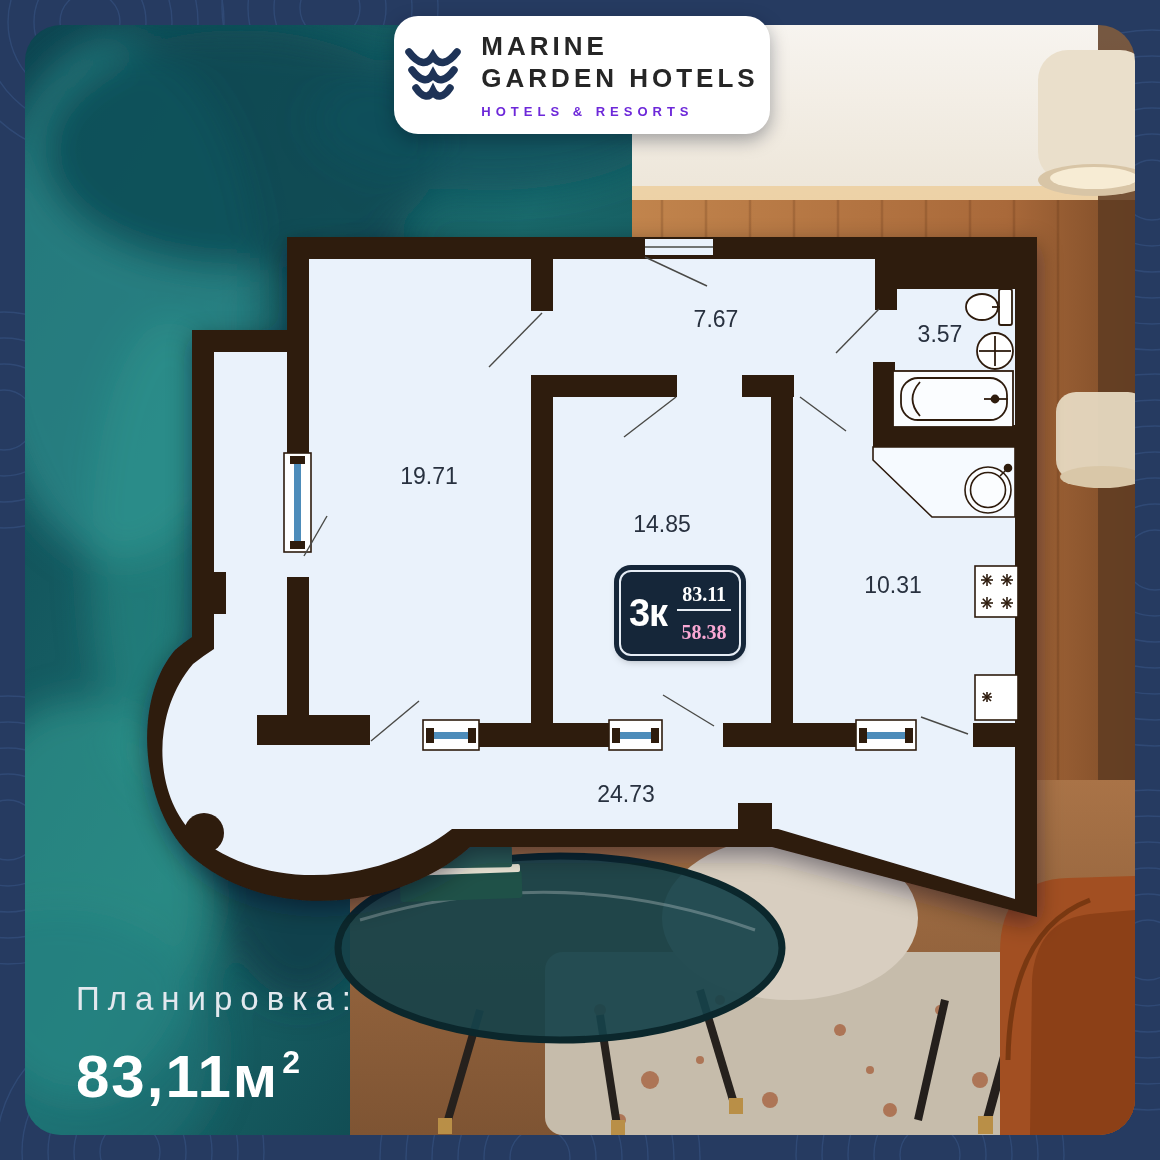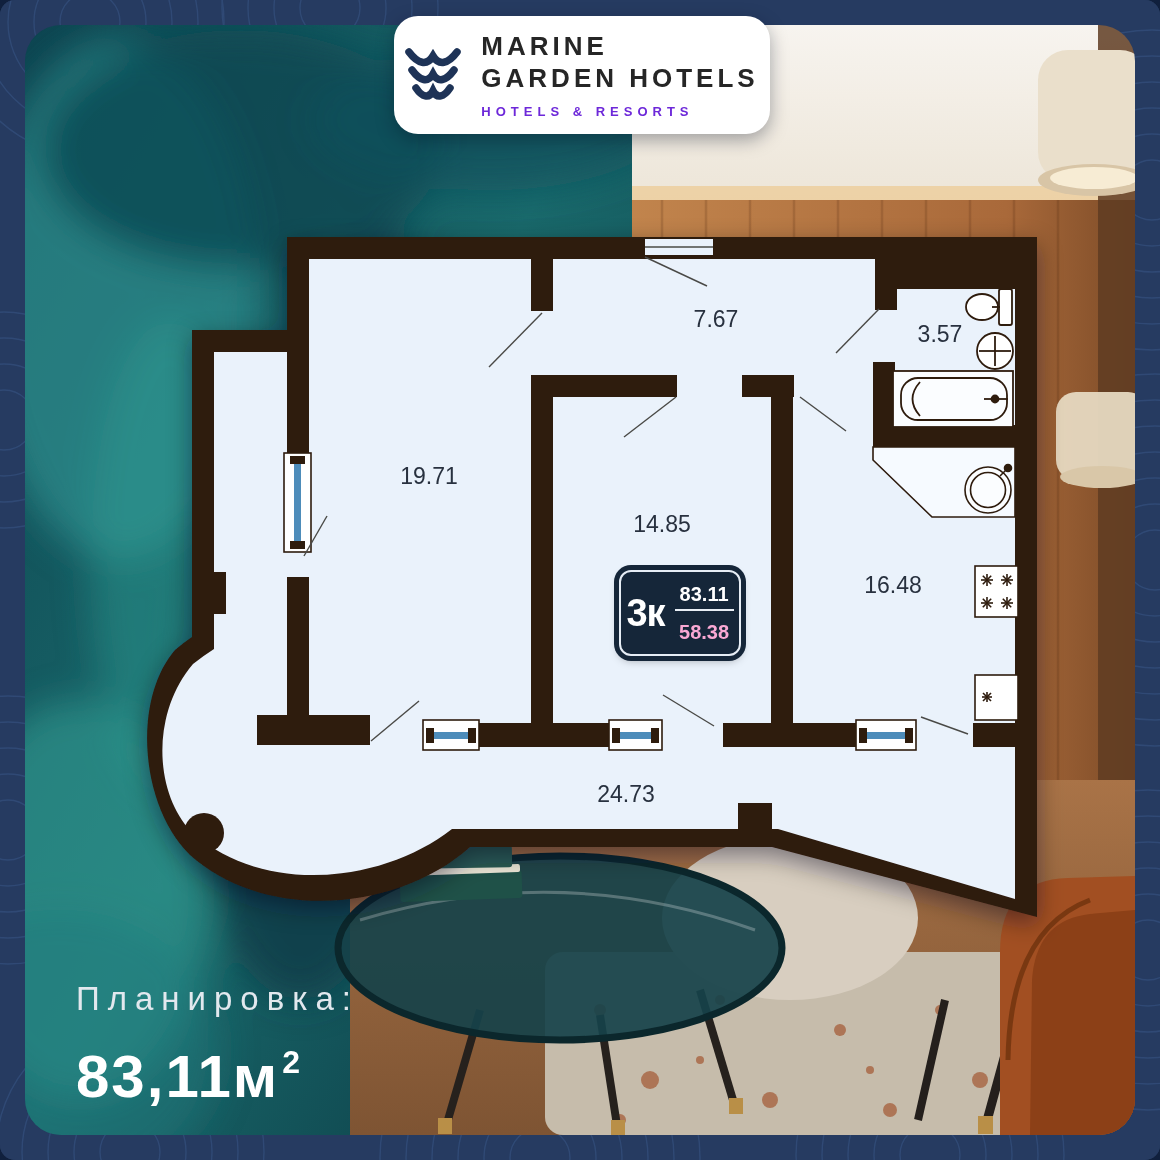--- a/index.html
+++ b/index.html
@@ -1,38 +1,38 @@
 <!DOCTYPE html>
 <html><head>
 <meta charset="utf-8">
 <style>
   html,body{margin:0;padding:0;background:#10203d;}
   #stage{position:relative;width:1160px;height:1160px;overflow:hidden;
-         font-family:"Liberation Sans","DejaVu Sans",sans-serif;background:#263b61;border-radius:15px;}
+         font-family:"Liberation Sans","DejaVu Sans",sans-serif;background:#263b61;}
   #scene{position:absolute;left:0;top:0;}
 
   
   .logo-card{position:absolute;left:394px;top:16px;width:376px;height:118px;
     background:#ffffff;border-radius:24px;box-shadow:0 6px 18px rgba(5,15,35,.35);
     display:flex;align-items:center;justify-content:center;gap:20px;}
   .logo-text{display:flex;flex-direction:column;}
   .logo-line{font-size:26px;font-weight:bold;letter-spacing:4px;color:#262626;line-height:1.22;}
   .logo-tagline{margin-top:9px;font-size:13px;font-weight:bold;letter-spacing:5px;color:#6d28d9;}
 
   
   .room-label{position:absolute;transform:translate(-50%,-50%);
     font-size:23px;color:#28313f;white-space:nowrap;font-family:"Liberation Sans",sans-serif;}
 
   
   .plan-badge{position:absolute;left:599px;top:570px;width:118px;height:82px;
     background:#152639;border:2px solid #e6edf5;border-radius:12px;
     box-shadow:0 0 0 5px #152639,0 4px 10px rgba(0,0,0,.35);
     display:flex;align-items:center;justify-content:center;gap:10px;color:#fff;margin-left:20px;}
   .badge-rooms{font-size:38px;font-weight:bold;letter-spacing:-1px;}
-  .badge-frac{display:flex;flex-direction:column;align-items:center;font-weight:bold;font-size:20px;}
+  .badge-frac{display:flex;flex-direction:column;align-items:center;font-weight:bold;font-size:20px;font-family:Liberation Serif, serif;}
   .badge-frac .top{padding:0 5px 3px;border-bottom:2px solid #e8eef5;color:#ffffff;}
   .badge-frac .bot{padding-top:10px;color:#f9a8d4;}
 
   
   .footer{position:absolute;left:76px;top:980px;color:#fff;}
   .footer-label{font-size:33px;letter-spacing:8px;color:#e2e8ee;font-weight:400;}
   .footer-value{margin-top:24px;font-size:60px;font-weight:800;letter-spacing:2px;color:#ffffff;}
   .footer-value sup{font-size:32px;vertical-align:top;position:relative;top:2px;left:3px;font-weight:800;}
 </style>
 </head>
@@ -382,21 +382,21 @@
     <div class="logo-line">GARDEN HOTELS</div>
     <div class="logo-tagline">HOTELS &amp; RESORTS</div>
   </div>
 </div>
 
 <div id="labels-layer">
       <div class="room-label" style="left: 716px; top: 319px;">7.67</div>
       <div class="room-label" style="left: 940px; top: 334px;">3.57</div>
       <div class="room-label" style="left: 429px; top: 476px;">19.71</div>
       <div class="room-label" style="left: 662px; top: 524px;">14.85</div>
-      <div class="room-label" style="left: 893px; top: 585px;">16.48</div>
+      <div class="room-label" style="left: 893px; top: 585px;">10.31</div>
       <div class="room-label" style="left: 626px; top: 794px;">24.73</div>
     </div>
 
 <div class="plan-badge">
   <div class="badge-rooms">3к</div>
   <div class="badge-frac">
     <div class="top">83.11</div>
     <div class="bot">58.38</div>
   </div>
 </div>

